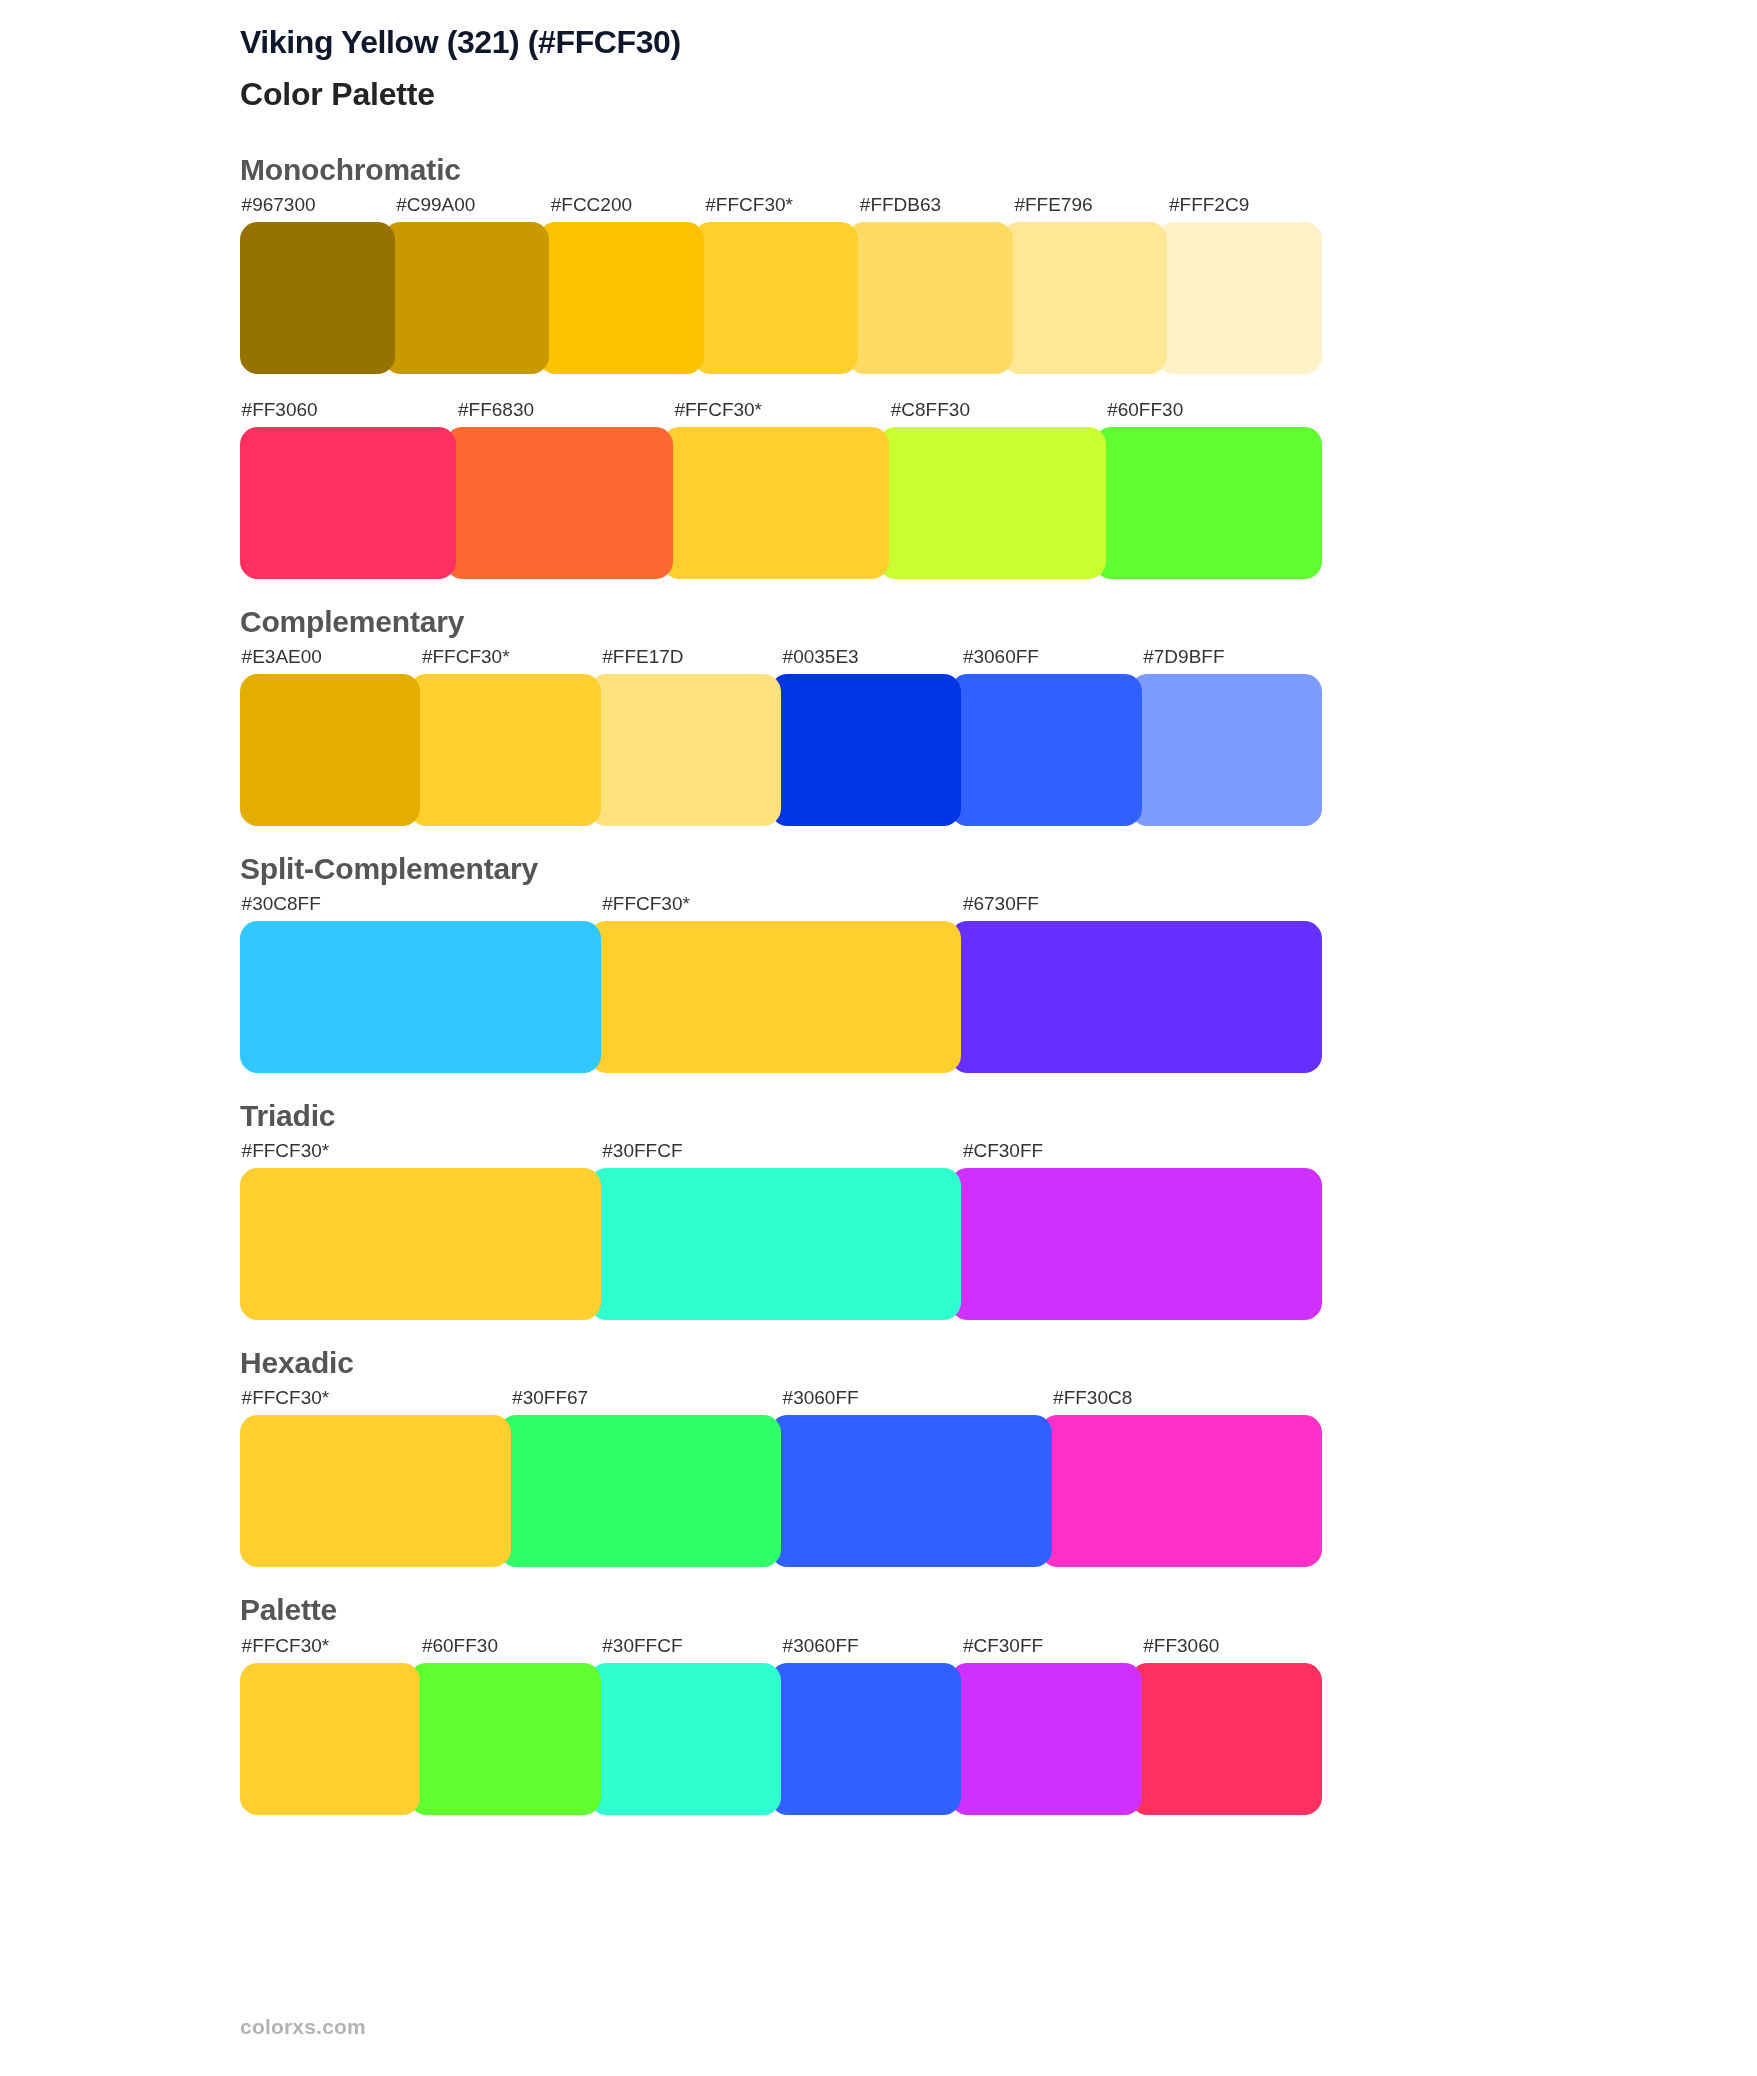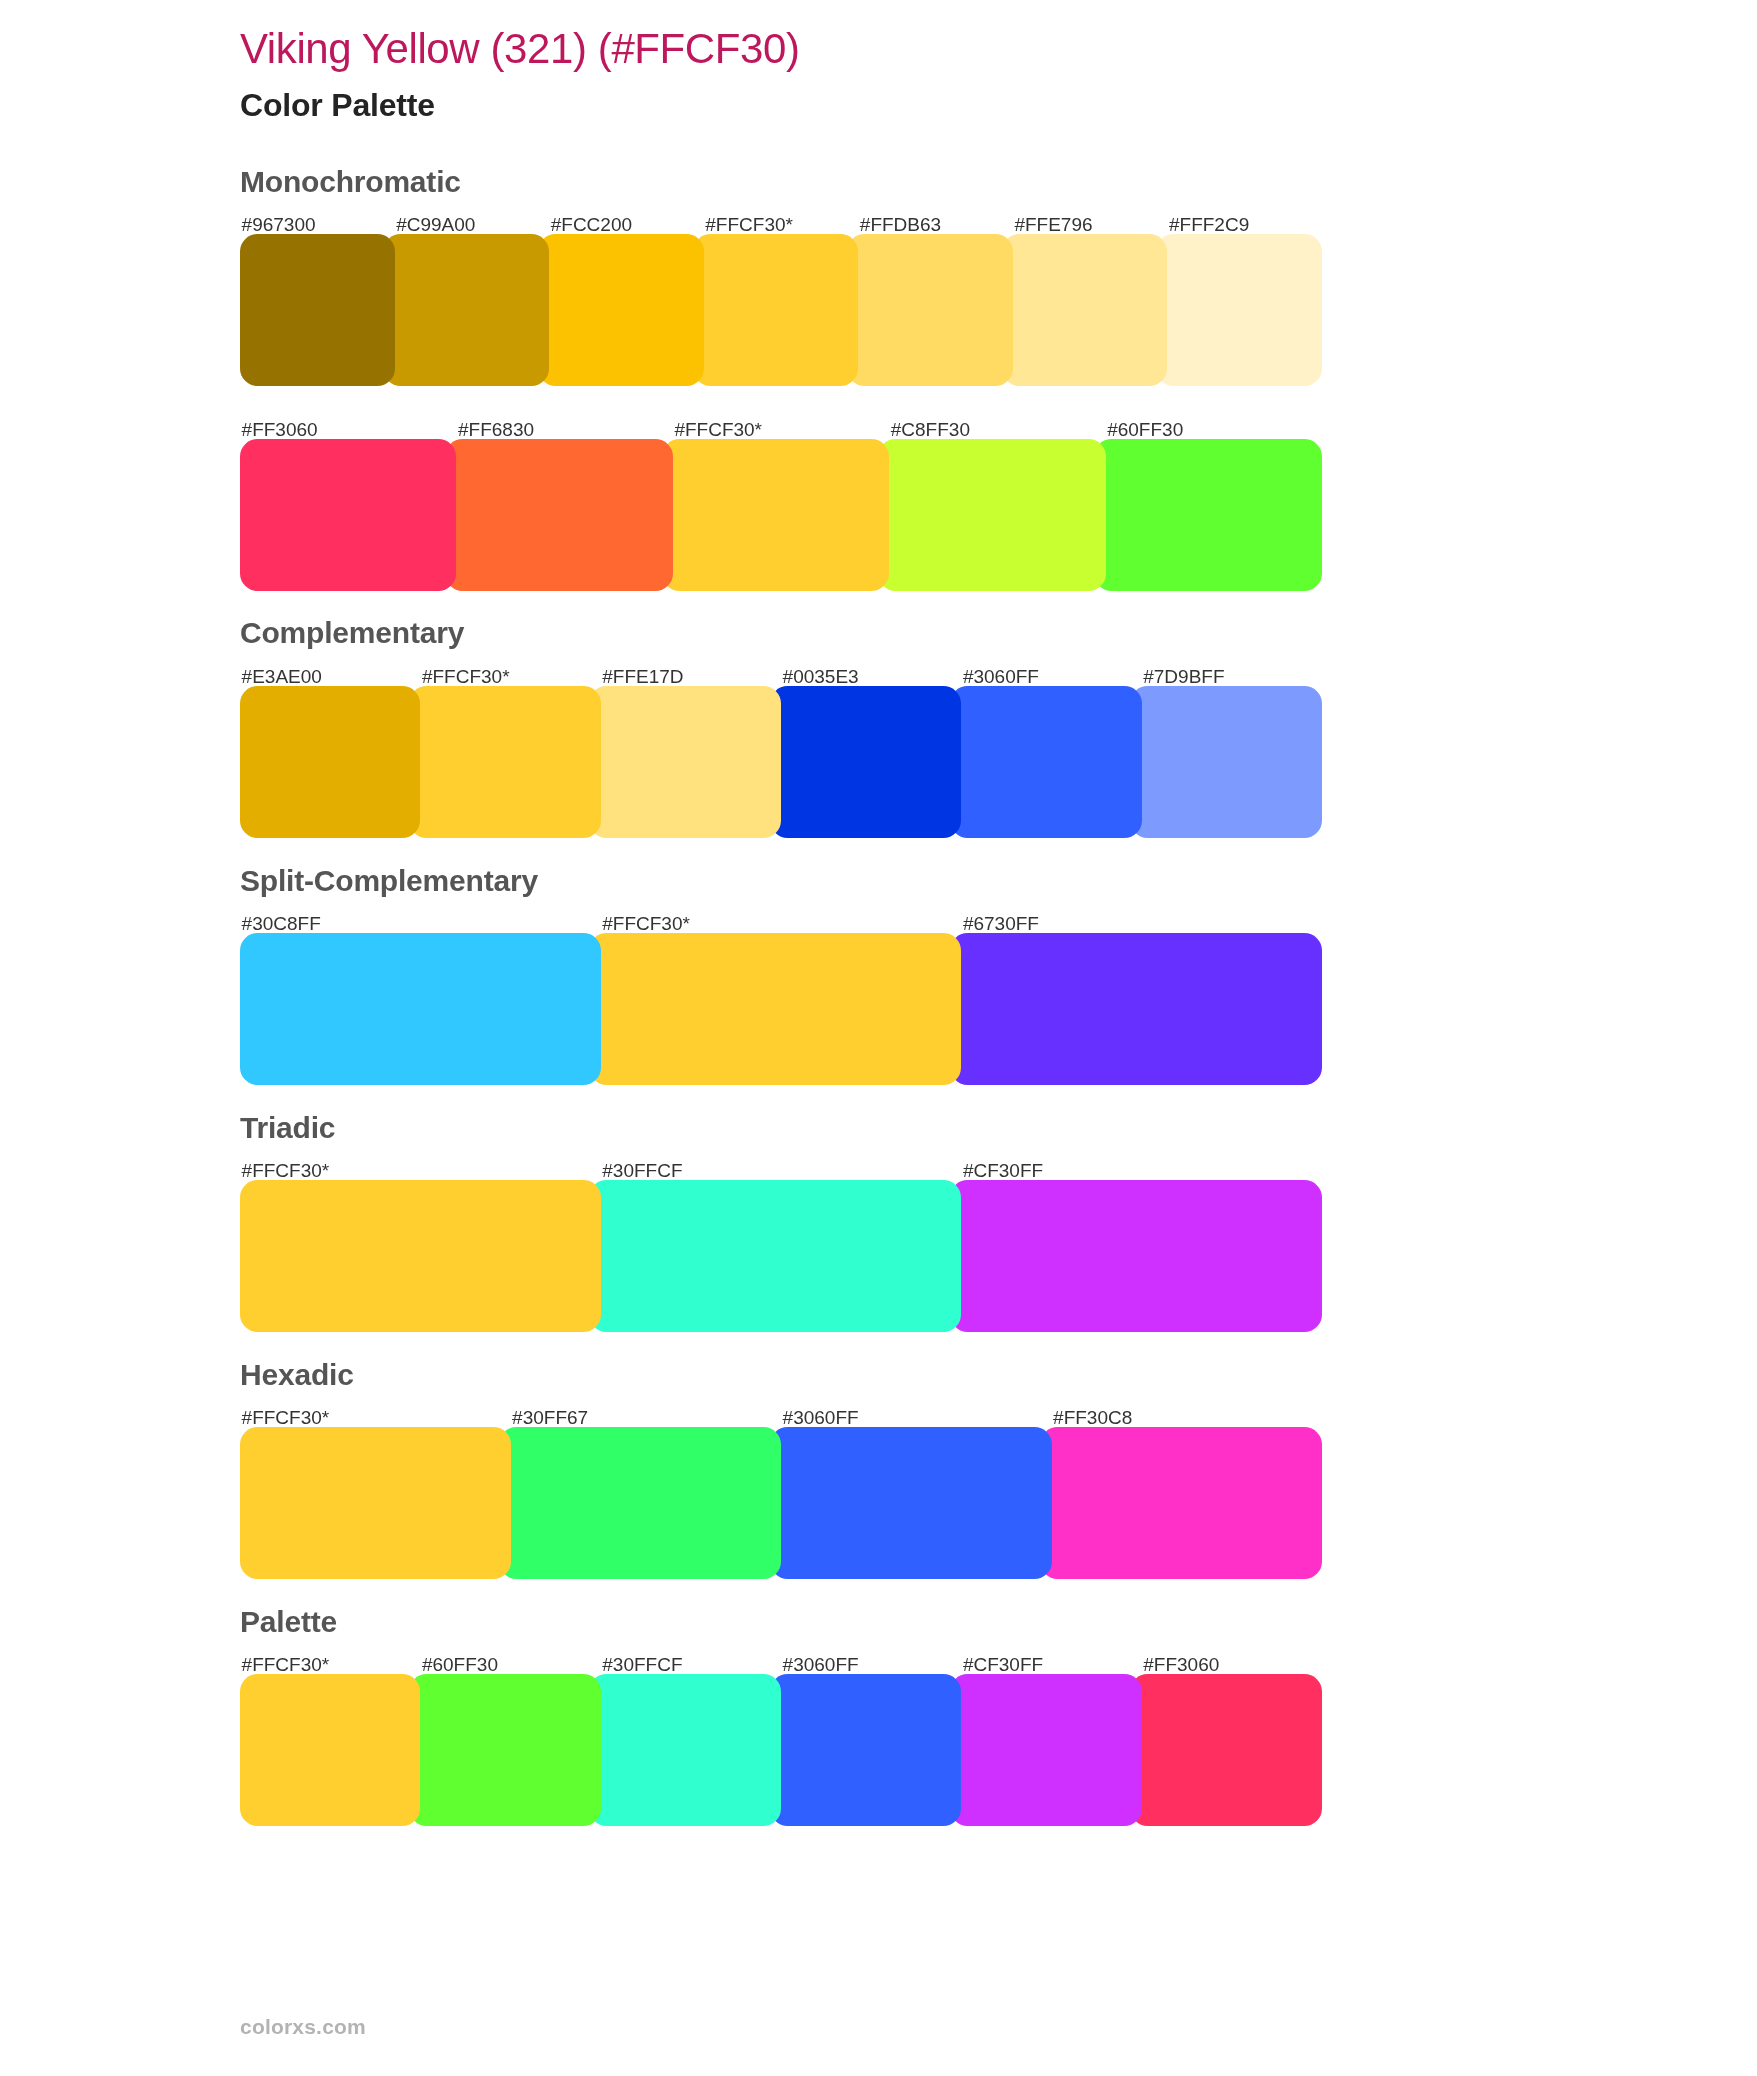--- a/index.html
+++ b/index.html
@@ -22,23 +22,23 @@
     background: #ffffff;
     padding: 0;
   }
 
   
   .header {
     padding: 24px 0 0 240px;
   }
 
   .page-title {
-    font-size: 42px;
-    font-weight: normal;
-    color: #be185d;
+    font-size: 32px;
+    font-weight: bold;
+    color: #0f172a;
     letter-spacing: -0.4px;
     line-height: 1.18;
     white-space: nowrap;
   }
 
   .page-subtitle {
     font-size: 32px;
     font-weight: bold;
     color: #242424;
     letter-spacing: -0.2px;
@@ -63,21 +63,21 @@
     color: #555555;
     letter-spacing: -0.2px;
     line-height: 1.15;
     margin-bottom: 8px;
   }
 
   .labels-row {
     display: flex;
     width: 1082px;
     height: 27px;
-    align-items: flex-end;
+    align-items: flex-start;
   }
 
   .swatch-label {
     font-size: 19px;
     font-weight: normal;
     color: #333333;
     line-height: 1;
     white-space: nowrap;
     overflow: visible;
     padding-left: 1.6px;

